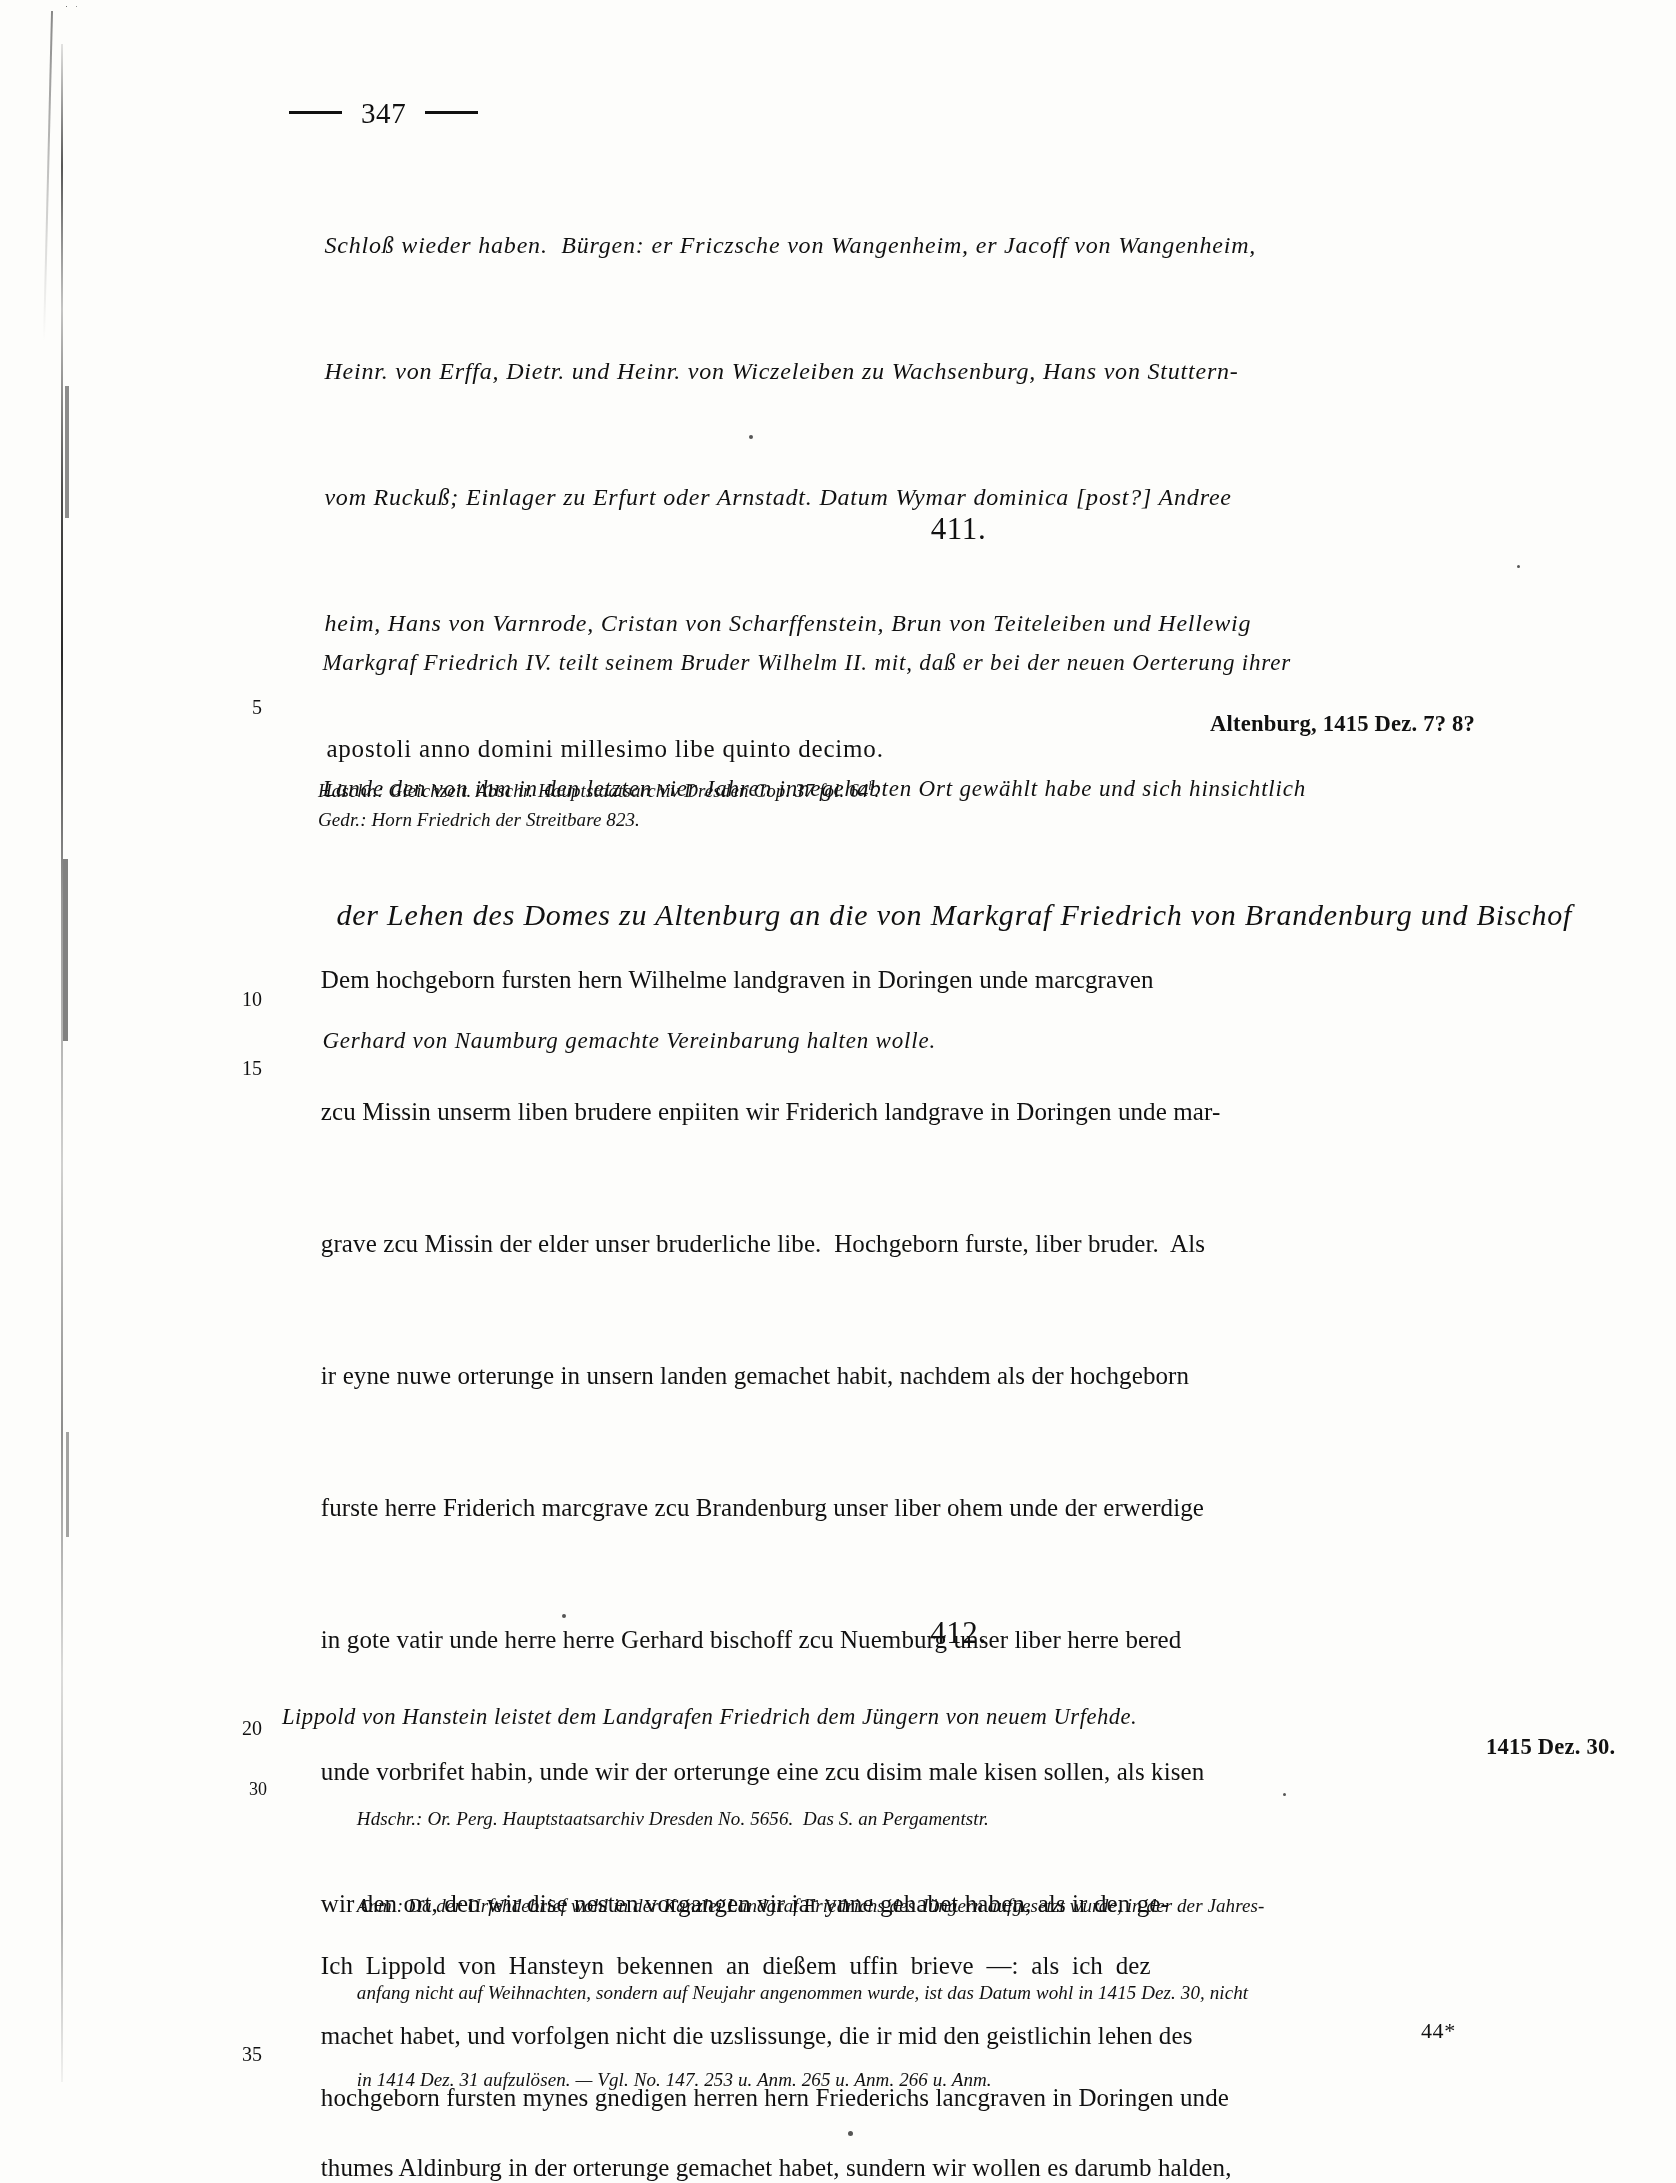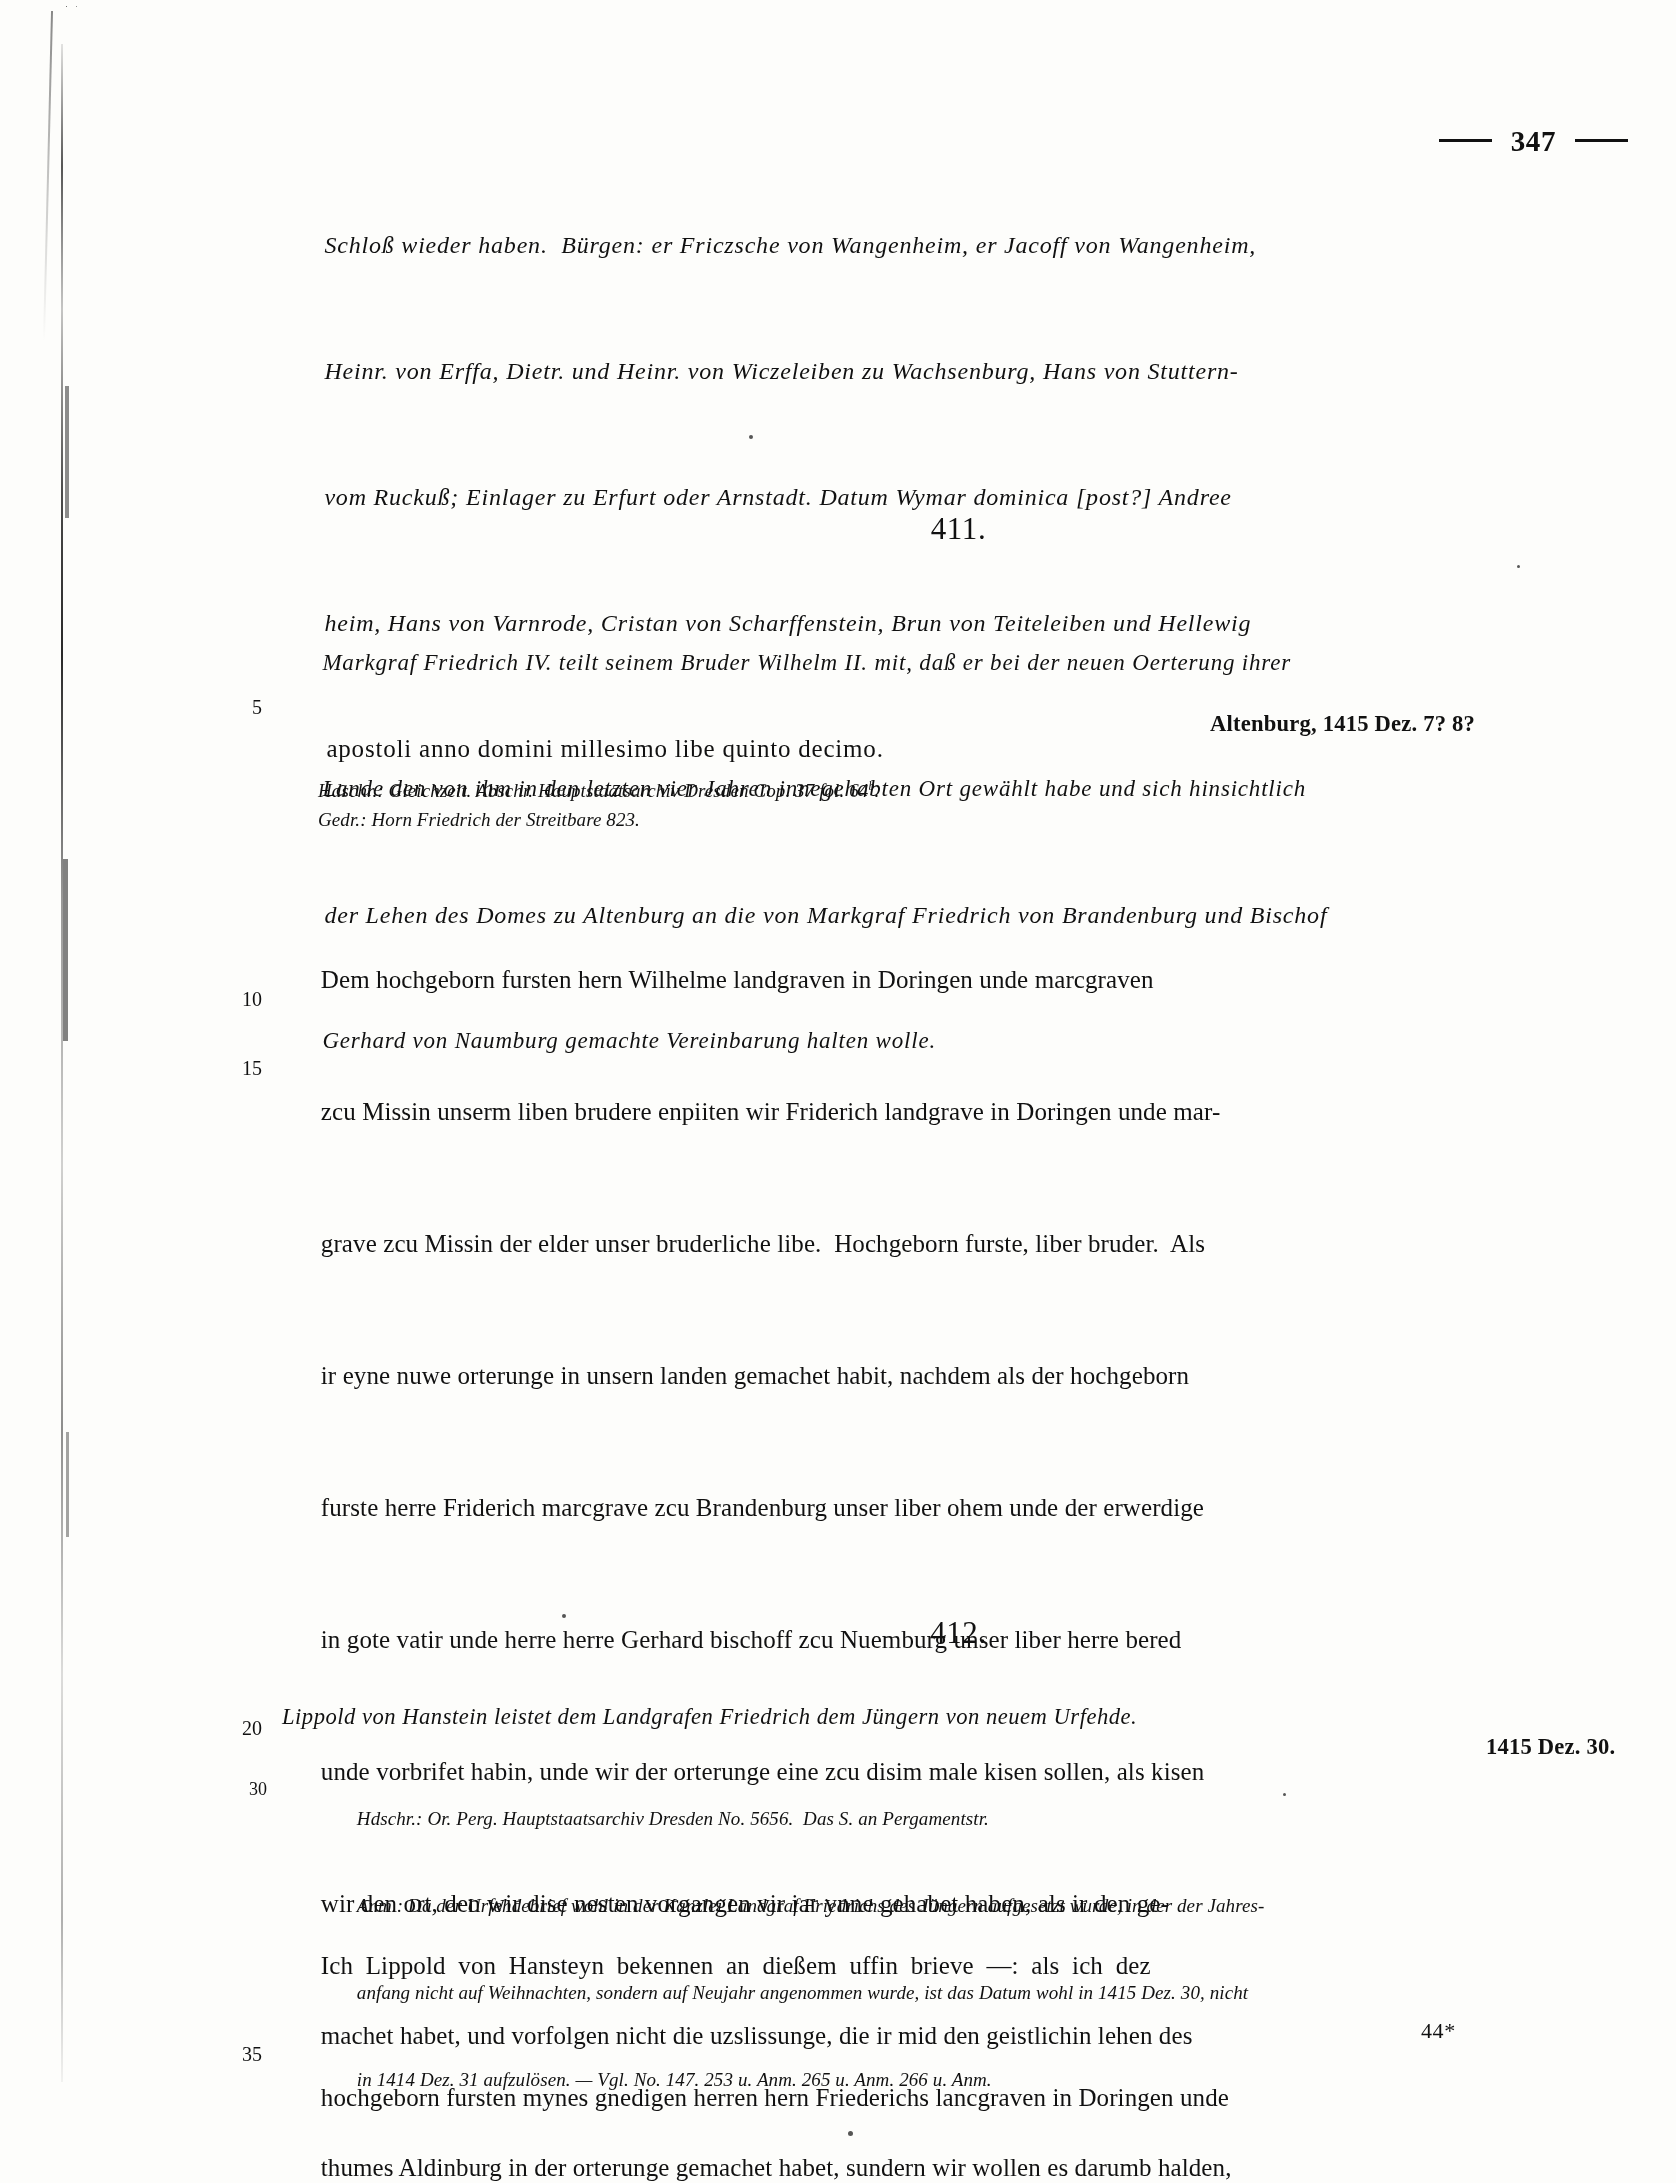--- a/index.html
+++ b/index.html
@@ -86,25 +86,24 @@
     top: 0;
     width: 1377px;
   }
 
   
   .folio {
     position: absolute;
     left: 0;
     top: 97px;
     width: 1377px;
-    text-align: right;
+    text-align: left;
     font-size: 29px;
-    font-weight: bold;
+    font-weight: normal;
     letter-spacing: 0.6px;
-    margin-top: 28px;
   }
   .folio .rule {
     display: inline-block;
     width: 53px;
     height: 2.8px;
     background: #111;
     vertical-align: 8.8px;
     margin: 0 19px;
   }
 
@@ -223,21 +222,21 @@
 
     <div class="section-no" style="top:511px;">411.</div>
 
     <div class="block regest wide" style="top:600px;">
       <div class="line" style="font-size:23px;">
         <span class="ln"></span><span>Markgraf Friedrich IV. teilt seinem Bruder Wilhelm II. mit, daß er bei der neuen Oerterung ihrer</span>
       </div>
       <div class="line" style="font-size:23px;">
         <span class="ln"></span><span>Lande den von ihm in den letzten vier Jahren innegehabten Ort gewählt habe und sich hinsichtlich</span>
       </div>
-      <div class="line" style="font-size:24px;">
+      <div class="line" style="font-size:30px;">
         <span class="ln"></span><span>der Lehen des Domes zu Altenburg an die von Markgraf Friedrich von Brandenburg und Bischof</span>
       </div>
       <div class="line" style="font-size:23px;">
         <span class="ln">10</span><span>Gerhard von Naumburg gemachte Vereinbarung halten wolle.</span>
       </div>
     </div>
 
     <div class="datestamp" style="left:940px;top:711px;">Altenburg, 1415 Dez. 7? 8?</div>
 
     <div class="block apparatus" style="top:772px;left:48px;width:1322px;">

